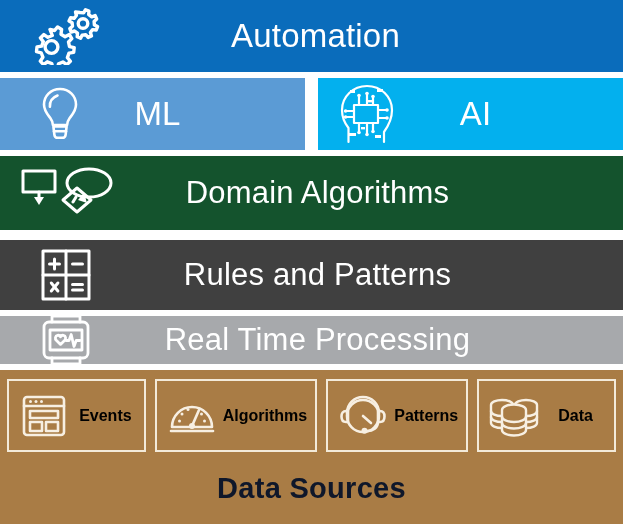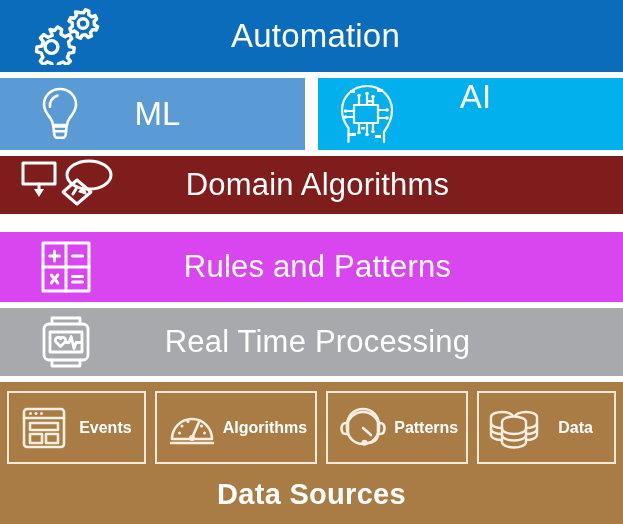--- a/index.html
+++ b/index.html
@@ -65,53 +65,54 @@
     width: 305px;
     background: #5b9bd5;
     display: flex;
     align-items: center;
   }
   .cell-spacer { width: 13px; background: #ffffff; }
   .cell-ai {
     flex: 1 1 auto;
     background: #03b0ee;
     display: flex;
+    align-items: center;
   }
   .cell-ml .layer-icon { width: 120px; }
   .cell-ai .layer-icon  { width: 95px; }
   .cell-ml .layer-label { font-size: 33px; padding-right: 110px; }
   .cell-ai .layer-label { font-size: 33px; padding-right: 85px; }
 
   
   .row-domain {
-    height: 58px;
+    height: 74px;
     margin-top: 6px;
-    background: #7f1d1d;
+    background: #14532d;
   }
   .row-domain .layer-icon { width: 132px; }
   .row-domain .layer-label {
     font-size: 31px;
     padding-right: 120px;
   }
 
   
   .row-rules {
     height: 70px;
-    margin-top: 18px;
-    background: #d946ef;
+    margin-top: 10px;
+    background: #404040;
   }
   .row-rules .layer-icon { width: 132px; }
   .row-rules .layer-label {
     font-size: 31px;
     padding-right: 120px;
   }
 
   
   .row-realtime {
-    height: 68px;
+    height: 48px;
     margin-top: 6px;
     background: #a7a9ac;
   }
   .row-realtime .layer-icon { width: 132px; }
   .row-realtime .layer-label {
     font-size: 31px;
     padding-right: 120px;
   }
 
   
@@ -140,32 +141,32 @@
   .source-icon {
     flex: 0 0 auto;
     width: 62px;
     display: flex;
     align-items: center;
     justify-content: center;
   }
   .source-label {
     flex: 1 1 auto;
     text-align: center;
-    color: #ffffff;
+    color: #000000;
     font-size: 16px;
     font-weight: 700;
     white-space: nowrap;
     padding-right: 4px;
   }
   .sources-title {
     flex: 1 1 auto;
     display: flex;
     align-items: center;
     justify-content: center;
-    color: #ffffff;
+    color: #0f172a;
     font-size: 29px;
     font-weight: 700;
     letter-spacing: 0.3px;
   }
 
   svg { display: block; }
 </style>
 </head>
 <body>
 

